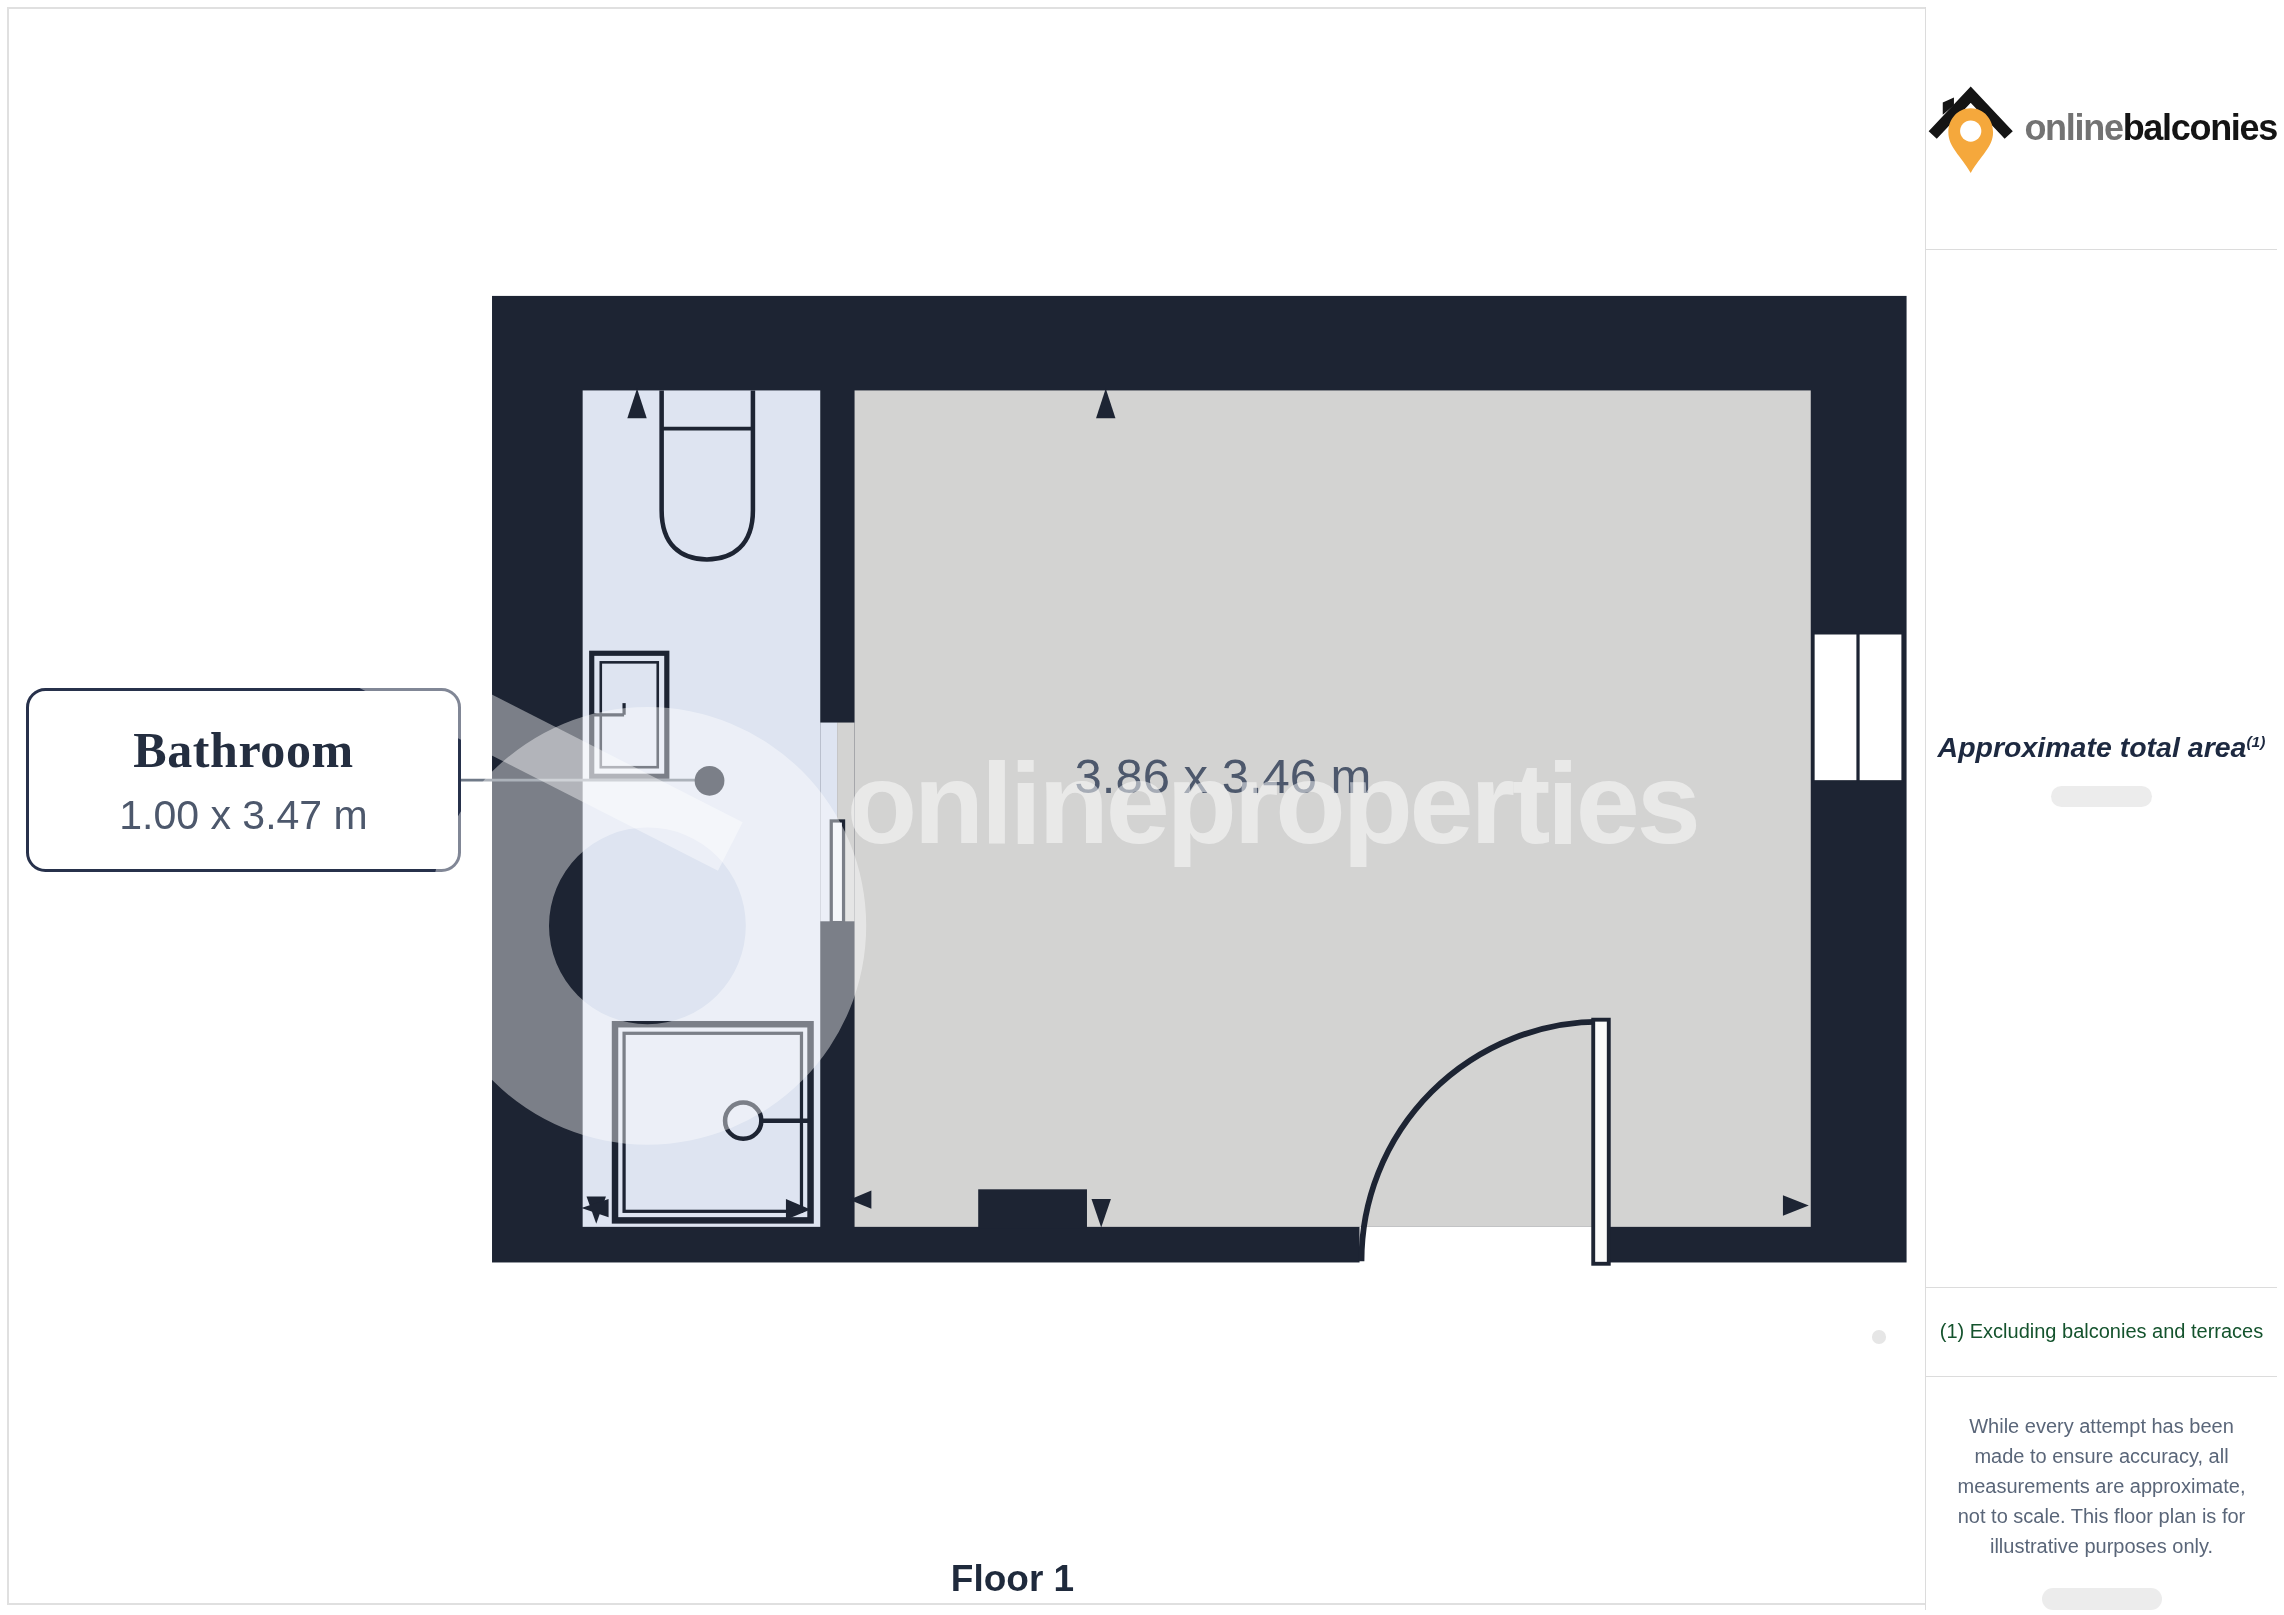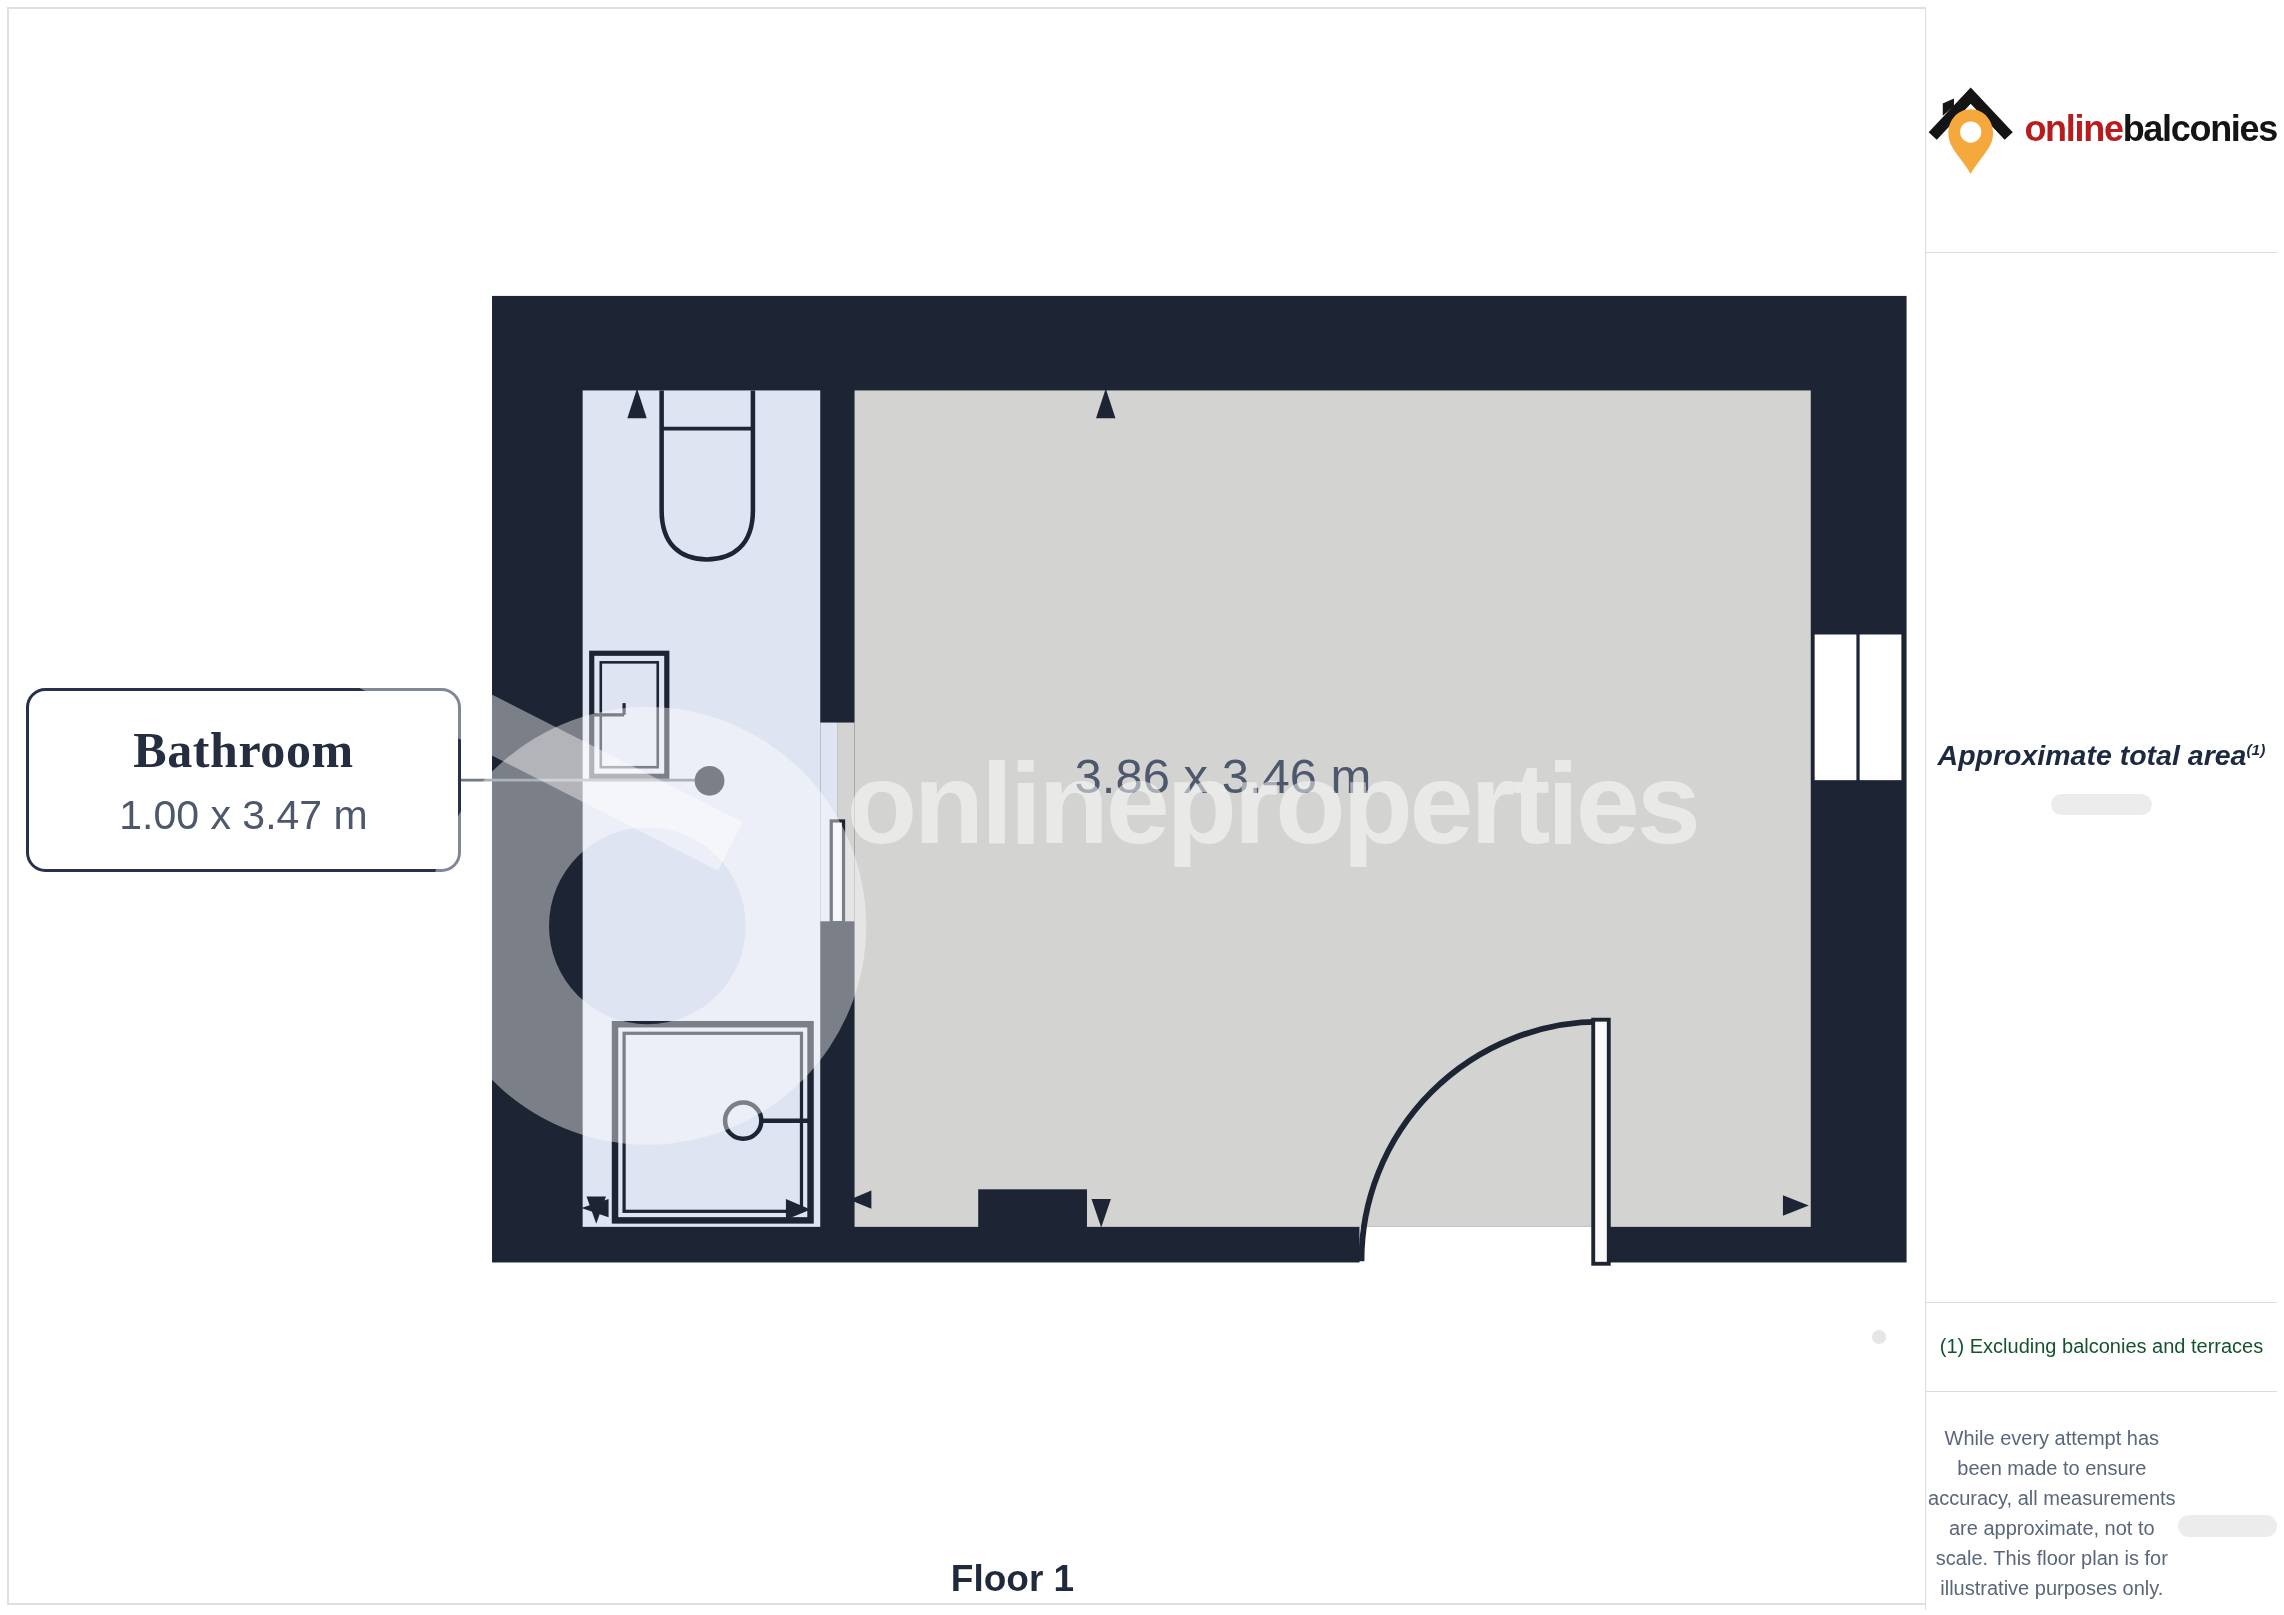--- a/index.html
+++ b/index.html
@@ -19,30 +19,30 @@
     color:#4d586c;z-index:10;}
   .floor-label{position:absolute;left:912px;top:1558px;width:201px;text-align:center;font-size:37px;
     font-weight:bold;color:#1f2a3c;z-index:10;}
 
   
   .sidebar{position:absolute;left:1925px;top:6.5px;width:352px;height:1603px;background:#fff;
     border-left:1.9px solid #dcdcdc;box-sizing:border-box;z-index:20;display:flex;flex-direction:column;}
   .sb-section{box-sizing:border-box;width:100%;}
   .sb-logo{height:246px;border-bottom:1.9px solid #dcdcdc;display:flex;align-items:center;justify-content:center;gap:9px;}
   .brand{font-size:36px;font-weight:bold;letter-spacing:-1.3px;white-space:nowrap;}
-  .brand .first{color:#b91c1c;}
+  .brand .first{color:#737373;}
   .brand .second{color:#141414;}
   .sb-area{height:1050px;border-bottom:1.9px solid #dcdcdc;display:flex;flex-direction:column;align-items:center;justify-content:center;}
   .sb-area .heading{font-size:28.5px;font-weight:bold;color:#1d2940;text-align:center;font-style:italic;}
   .sb-area .heading sup{font-size:15.5px;}
   .redact{background:#ececec;border-radius:11.7px;}
   .redact.area-value{width:101px;height:21px;margin-top:22px;}
   .sb-note{height:89px;border-bottom:1.9px solid #dcdcdc;display:flex;align-items:center;justify-content:center;}
   .sb-note .note-text{font-size:20px;color:#14532d;text-align:center;}
-  .sb-disclaimer{flex:1;display:flex;flex-direction:row;align-items:center;padding-top:24px;}
+  .sb-disclaimer{flex:1;display:flex;flex-direction:column;align-items:center;padding-top:34px;}
   .sb-disclaimer .disc-text{font-size:20px;line-height:30px;color:#5a6679;text-align:center;width:304px;}
   .redact.disc-value{width:120px;height:22px;margin-top:27px;border-radius:11px;}
 
   .stray-dot{position:absolute;left:1872px;top:1330px;width:13.6px;height:13.6px;border-radius:50%;
     background:#e6e6e6;z-index:5;}
 </style>
 </head>
 <body>
 
 <div class="frame"></div>

